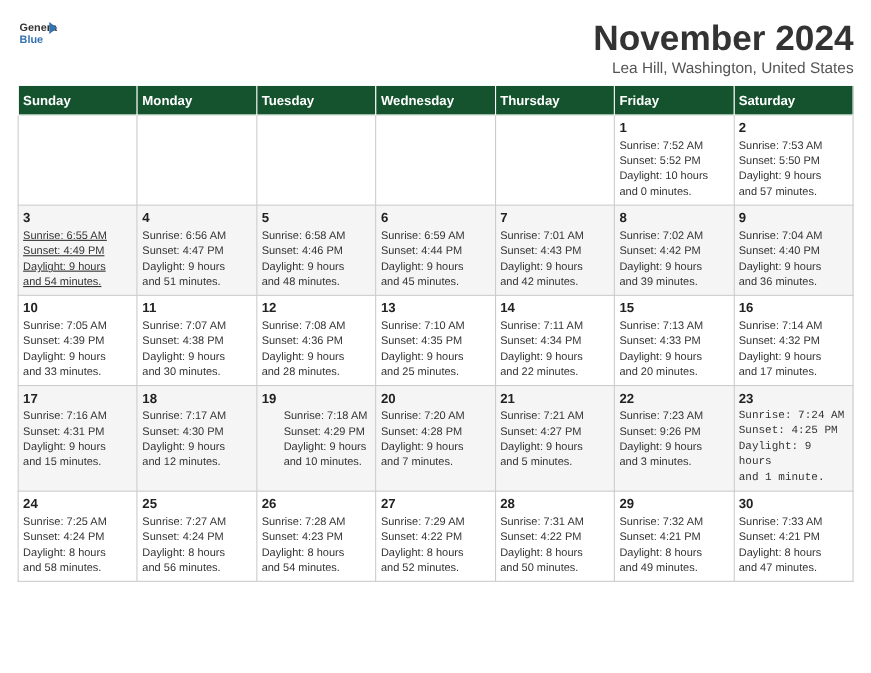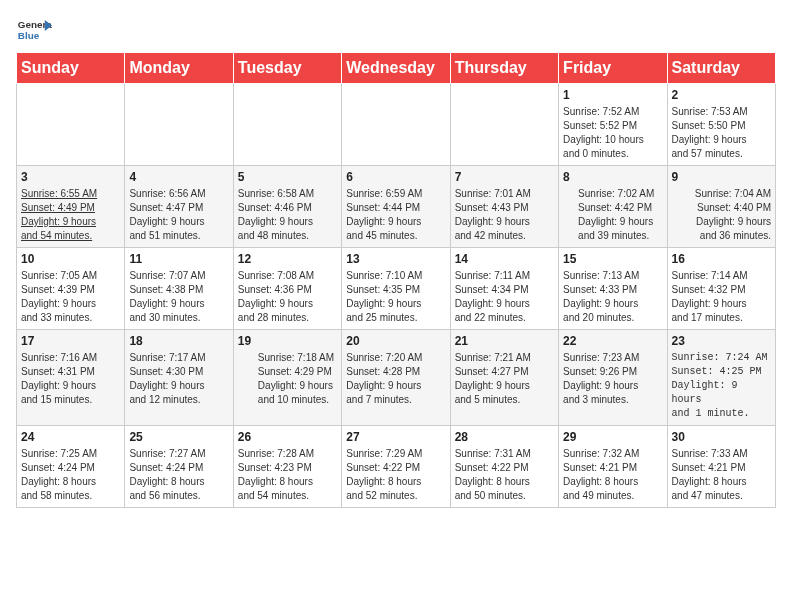--- a/index.html
+++ b/index.html
@@ -36,25 +36,25 @@
     .location {
       font-size: 14px;
       color: #555;
     }
     table {
       width: 100%;
       border-collapse: collapse;
       font-size: 11px;
     }
     thead tr th {
-      background: #ef4444;
+      background: #14532d;
       color: #fff;
       padding: 6px 4px;
       text-align: left;
-      font-size: 16px;
+      font-size: 12px;
       font-weight: bold;
       border: 1px solid #fff;
     }
     tbody tr td {
       border: 1px solid #ccc;
       vertical-align: top;
       padding: 4px;
       width: calc(100% / 7);
       min-height: 80px;
       background: #fff;
@@ -80,20 +80,24 @@
 </head>
 <body>
 
 <div class="header">
   <div class="logo">
     <svg class="logo-icon" viewBox="0 0 40 30" xmlns="http://www.w3.org/2000/svg">
       <text x="2" y="13" font-family="Arial" font-size="11" font-weight="bold" fill="#333">General</text>
       <text x="2" y="25" font-family="Arial" font-size="11" font-weight="bold" fill="#3572b0">Blue</text>
       <polygon points="32,4 40,10 32,16" fill="#3572b0"></polygon>
     </svg>
+  </div>
+  <div class="title-block">
+    <div class="month-title">November 2024</div>
+    <div class="location">Lea Hill, Washington, United States</div>
   </div>
 </div>
 
 <table>
   <thead>
     <tr>
     <th>Sunday</th>
         <th>Monday</th>
         <th>Tuesday</th>
         <th>Wednesday</th>
@@ -155,28 +159,28 @@
         </td>
         <td>
           <div class="day-num">7</div>
           <div class="day-info" style="white-space: pre-line;">Sunrise: 7:01 AM
 Sunset: 4:43 PM
 Daylight: 9 hours
 and 42 minutes.</div>
         </td>
         <td>
           <div class="day-num">8</div>
-          <div class="day-info" style="white-space: pre-line; margin-left: 15px;">Sunrise: 7:02 AM
+          <div class="day-info" style="white-space: pre-line;">Sunrise: 7:02 AM
 Sunset: 4:42 PM
 Daylight: 9 hours
 and 39 minutes.</div>
         </td>
         <td>
           <div class="day-num">9</div>
-          <div class="day-info" style="white-space: pre-line; text-align: right;">Sunrise: 7:04 AM
+          <div class="day-info" style="white-space: pre-line;">Sunrise: 7:04 AM
 Sunset: 4:40 PM
 Daylight: 9 hours
 and 36 minutes.</div>
         </td>
       </tr>
       <tr>
         <td>
           <div class="day-num">10</div>
           <div class="day-info" style="white-space: pre-line;">Sunrise: 7:05 AM
 Sunset: 4:39 PM

